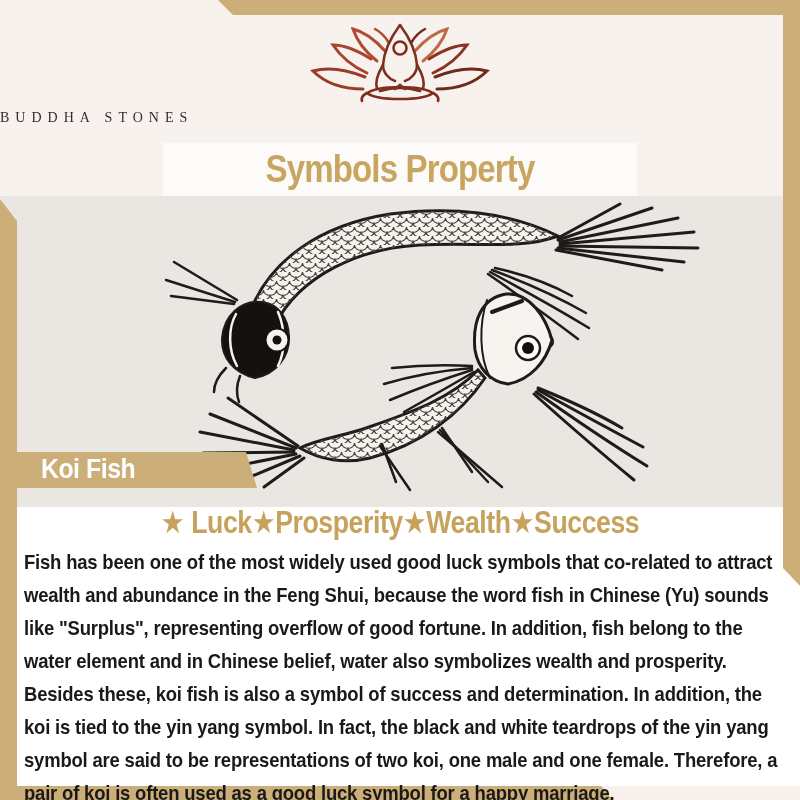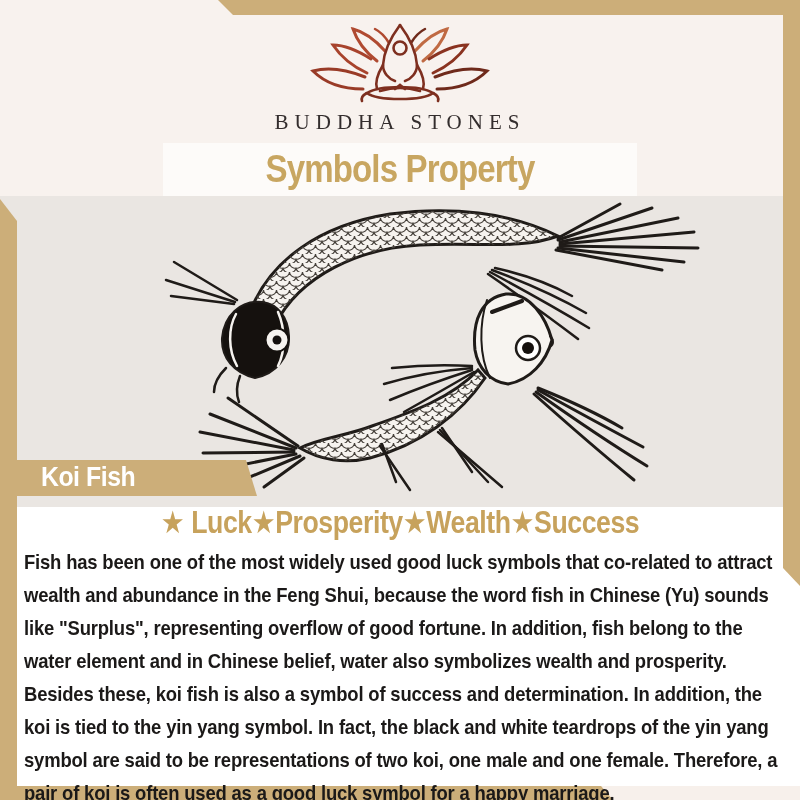--- a/index.html
+++ b/index.html
@@ -25,40 +25,39 @@
     clip-path:polygon(783px 0,800px 0,800px 586px,783px 568px);}
   .gold-left{left:0;top:0;width:17px;height:800px;
     clip-path:polygon(0 199px,17px 221px,17px 800px,0 800px);}
   .gold-bottom{left:0;top:786px;width:800px;height:14px;
     clip-path:polygon(0 0,601px 0,613px 14px,0 14px);}
 
   
   .logo{position:absolute;left:305px;top:20px;width:190px;height:90px;}
   .brand-name{
     position:absolute;left:0;top:110px;width:800px;
-    text-align:center;
+    text-align:left;
     font-family:"Liberation Serif","DejaVu Serif",serif;
-    font-size:21px;letter-spacing:6px;color:#332d2d;font-weight:400;
+    font-size:14px;letter-spacing:6px;color:#332d2d;font-weight:400;
   }
 
   
   .page-title{
     position:absolute;left:0;top:148px;width:800px;
     text-align:center;font-weight:700;font-size:38px;
     color:var(--title_gold);
     transform:scaleX(0.87);transform-origin:center;
     letter-spacing:-1px;
   }
 
   
   .koi-banner{
     position:absolute;left:17px;top:452px;width:240px;height:36px;
     background:var(--gold);
     clip-path:polygon(0 0,229px 0,240px 36px,0 36px);
-    margin-top:8px;
   }
   .koi-banner span{
     display:block;padding-left:26px;line-height:35px;
     font-weight:700;font-size:27px;color:var(--banner_text);
     transform:scaleX(0.92);transform-origin:left;letter-spacing:-0.5px;
   }
 
   
   .tagline{
     position:absolute;left:0;top:504px;width:800px;

